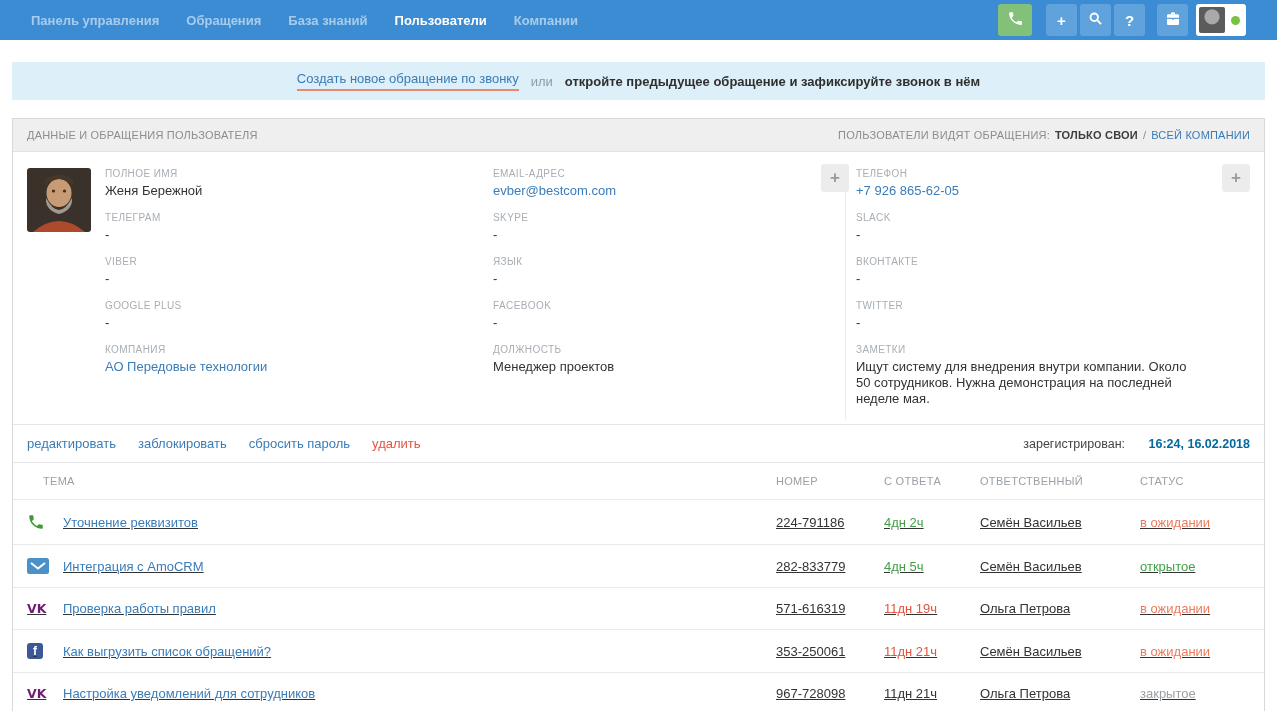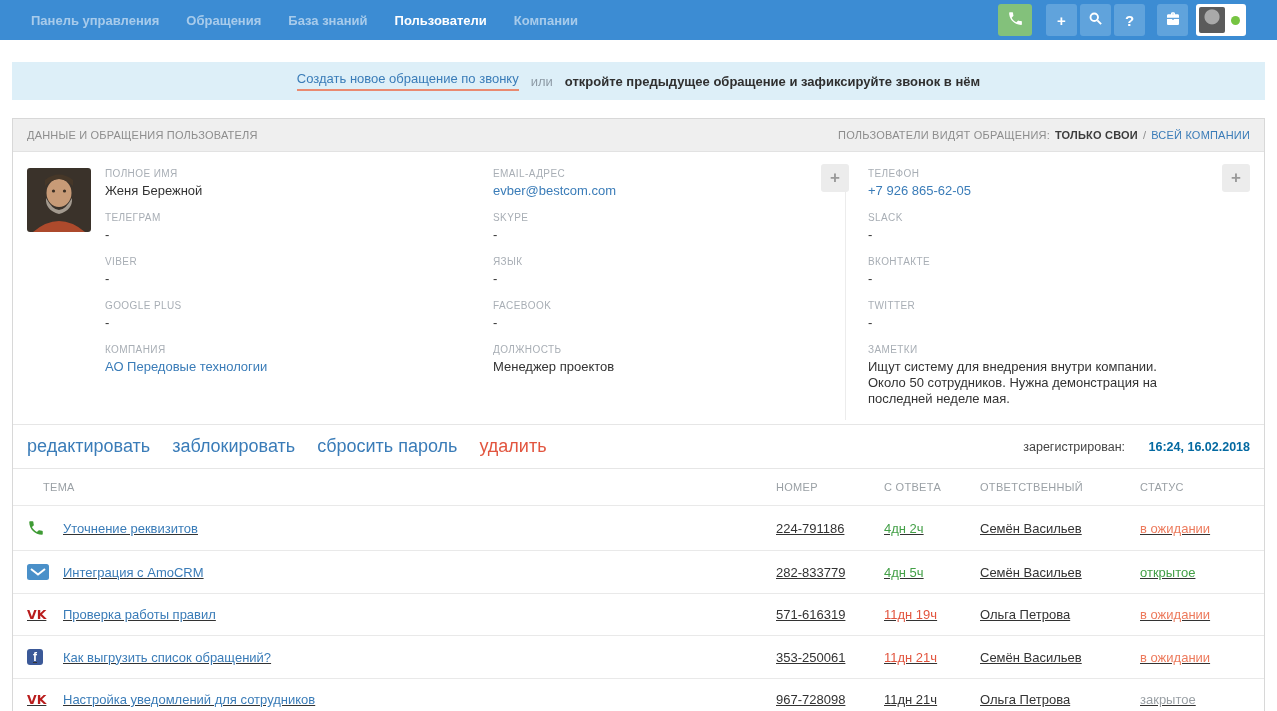--- a/index.html
+++ b/index.html
@@ -40,32 +40,32 @@
   .vis { display:flex; gap:5px; align-items:center; }
   .vis-selected { color:#3c3c3c; font-weight:bold; }
   .vis-alt { color:#3a7cb8; cursor:pointer; }
 
   .profile { position:relative; display:flex; padding:16px 14px 4px; }
   .avatar { width:64px; height:64px; border-radius:3px; overflow:hidden; flex:none; margin-right:14px; }
   .pcols { display:flex; flex:1; }
   .pcol { display:flex; flex-direction:column; }
   .pcol1 { width:388px; }
   .pcol2 { width:352px; }
-  .pcol3 { flex:1; border-left:1px solid #ececec; padding-left:22px; padding-right:60px; }
+  .pcol3 { flex:1; border-left:1px solid #ececec; padding-left:10px; padding-right:60px; }
   .field { margin-bottom:13px; }
   .field-label { font-size:10px; color:#a8aeb5; letter-spacing:.4px; margin-bottom:4px; }
   .field-value { font-size:13px; color:#333; line-height:16px; }
   .field-value.link { color:#3a7cb8; cursor:pointer; }
   .plus-btn { position:absolute; width:28px; height:28px; background:#ececec; border-radius:3px; color:#9a9a9a;
               font-size:17px; font-weight:bold; display:flex; align-items:center; justify-content:center; cursor:pointer; top:12px; }
   .plus-email { left:808px; }
   .plus-phone { right:14px; }
 
   .actions-row { border-top:1px solid #e6e6e6; display:flex; align-items:center; padding:11px 14px; }
-  .action-link { color:#3a7cb8; margin-right:22px; font-size:18px; cursor:pointer; }
+  .action-link { color:#3a7cb8; margin-right:22px; font-size:13px; cursor:pointer; }
   .action-link.danger { color:#e2553f; }
   .registered { margin-left:auto; font-size:12.5px; color:#444; }
   .registered b { color:#0369a1; margin-left:20px; }
 
   
   .t-header { display:flex; border-top:1px solid #e6e6e6; padding:12px 14px; font-size:11px; color:#9aa0a5; letter-spacing:.3px; align-items:center; }
   .c-theme { flex:1; padding-left:16px; }
   .c-icon { width:36px; display:flex; align-items:center; }
   .c-subject { flex:1; color:#3a7cb8; cursor:pointer; }
   .c-number { width:108px; }
@@ -74,21 +74,21 @@
   .c-status { width:110px; }
   .t-row { display:flex; align-items:center; border-top:1px solid #e9e9e9; padding:13px 14px; font-size:13px;text-decoration:underline; }
   .since-green { color:#43a047; }
   .since-red { color:#e2543e; }
   .since-plain { color:#333; }
   .status-orange { color:#ed7a5c; }
   .status-green { color:#43a047; }
   .status-gray { color:#9aa0a5; }
   .tickets { padding-bottom:26px; }
 
-  .vk-letters { font-weight:bold; color:#b91c1c; font-size:12.5px; font-family:"DejaVu Sans",sans-serif; }
+  .vk-letters { font-weight:bold; color:#701a75; font-size:12.5px; font-family:"DejaVu Sans",sans-serif; }
   .fb-badge { width:16px; height:16px; background:#3b5998; border-radius:3px; color:#fff; font-weight:bold;
               display:flex; align-items:center; justify-content:center; font-size:12px; font-family:"Liberation Sans",sans-serif; }
 </style>
 </head>
 <body>
 
 <div class="topbar">
   <div class="nav">
       <span class="nav-item">Панель управления</span>
       <span class="nav-item">Обращения</span>

